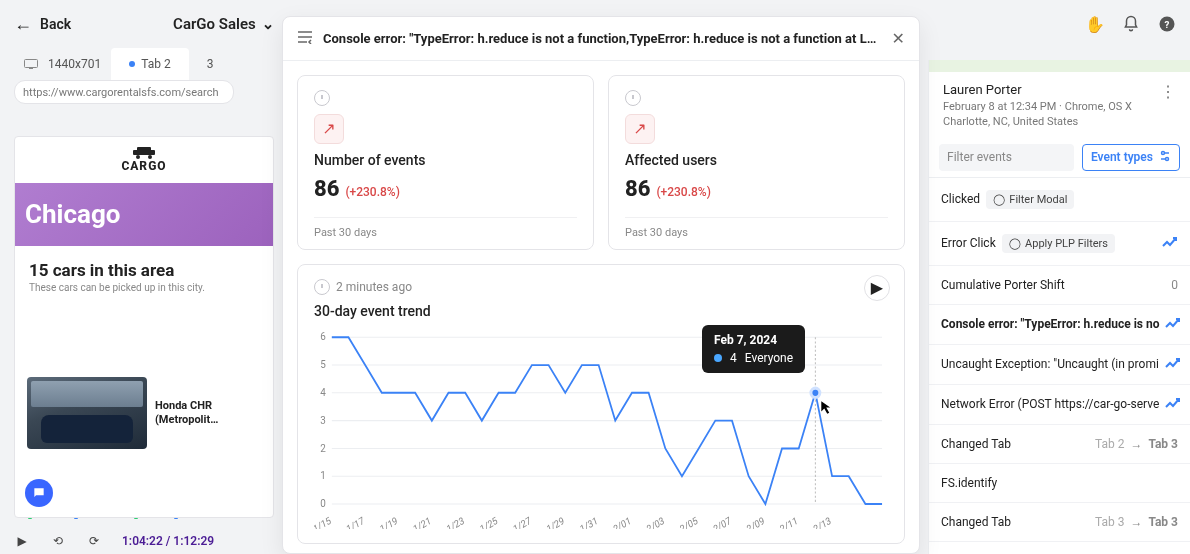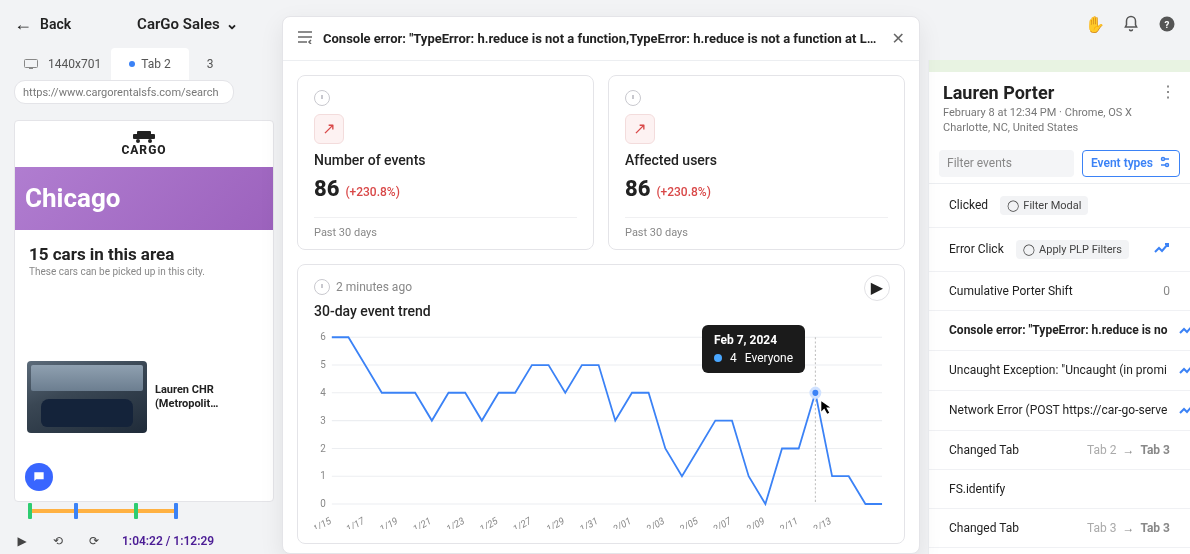--- a/index.html
+++ b/index.html
@@ -2,21 +2,21 @@
 <html><head>
 <meta charset="utf-8">
 <style>
   * { box-sizing: border-box; margin: 0; padding: 0; font-family: -apple-system, BlinkMacSystemFont, "Segoe UI", Roboto, sans-serif; }
   body { background: #f2f3f5; width: 1190px; height: 554px; overflow: hidden; position: relative; color: #222; }
 
   
   .topbar { height: 48px; display: flex; align-items: center; padding: 0 14px; gap: 12px; }
   .back-btn { display: flex; align-items: center; gap: 8px; font-size: 14px; font-weight: 600; cursor: pointer; }
   .back-btn .arrow { font-size: 18px; }
-  .app-title { display: flex; align-items: center; gap: 6px; font-size: 15px; font-weight: 600; margin-left: 54px; }
+  .app-title { display: flex; align-items: center; gap: 6px; font-size: 15px; font-weight: 600; margin-left: 90px; }
   .top-icons { margin-left: auto; display: flex; gap: 18px; }
   .top-icons .ico { width: 18px; height: 18px; display: flex; align-items: center; justify-content: center; color: #555; cursor: pointer; }
 
   
   .tabstrip { height: 32px; display: flex; align-items: center; padding: 0 14px; gap: 0; font-size: 12px; color: #555; }
   .tabstrip .dim { display: flex; align-items: center; gap: 10px; padding: 0 10px; }
   .tabstrip .tab { padding: 0 18px; height: 32px; display: flex; align-items: center; gap: 6px; cursor: pointer; position: relative; }
   .tabstrip .tab.active { background: #fff; border-radius: 4px 4px 0 0; }
   .dot { width: 6px; height: 6px; border-radius: 50%; background: #3b82f6; display: inline-block; }
 
@@ -48,21 +48,21 @@
   .chart-area svg { width: 100%; height: 100%; }
   .chart-area .grid line { stroke: #eceef1; stroke-width: 1; }
   .chart-area .series { fill: none; stroke: #3b82f6; stroke-width: 1.8; }
   .chart-area .ytick { font-size: 10px; fill: #888; }
   .chart-area .xtick { font-size: 9.5px; fill: #888; font-style: italic; }
   .tooltip { position: absolute; background: #1b1b1b; color: #fff; border-radius: 6px; padding: 8px 12px; font-size: 12px; white-space: nowrap; }
   .tooltip .row { display: flex; align-items: center; gap: 8px; margin-top: 4px; }
   .tooltip .dot2 { width: 8px; height: 8px; border-radius: 50%; background: #4aa7ff; }
 
   
-  .preview { position: absolute; left: 14px; top: 120px; width: 260px; background: #fff; border: 1px solid #e4e4e8; border-radius: 4px; overflow: hidden; z-index: 1; }
+  .preview { position: absolute; left: 14px; top: 136px; width: 260px; background: #fff; border: 1px solid #e4e4e8; border-radius: 4px; overflow: hidden; z-index: 1; }
   .preview .logo { height: 46px; display: flex; align-items: center; justify-content: center; }
   .preview .logo-mark { display: flex; flex-direction: column; align-items: center; font-weight: 800; font-size: 12px; letter-spacing: 1px; }
   .preview .banner { background: #a86ec6; background: linear-gradient(135deg,#b07dd0,#9c62bd); color: #fff; font-family: Georgia, serif; font-size: 26px; font-weight: 700; padding: 16px 10px; }
   .preview .cityinfo { padding: 14px; }
   .preview .cityinfo h3 { font-size: 17px; font-weight: 700; }
   .preview .cityinfo .sub { font-size: 10px; color: #888; margin-top: 2px; }
   .car-card { margin: 70px 12px 12px 12px; display: flex; gap: 8px; align-items: center; }
   .car-img { width: 120px; height: 72px; border-radius: 4px; background: linear-gradient(160deg,#5c6b7a 0%,#3a4754 40%,#1f2b39 100%); position: relative; overflow: hidden; }
   .car-img::before { content: ""; position: absolute; top: 4px; left: 4px; right: 4px; height: 26px; background: linear-gradient(#8fa0b0,#6c7e90); border-radius: 2px; }
   .car-img::after { content: ""; position: absolute; bottom: 6px; left: 14px; right: 14px; height: 28px; background: #14233a; border-radius: 8px 8px 6px 6px; }
@@ -75,28 +75,28 @@
   .seg-mark { position: absolute; top: -3px; width: 4px; height: 16px; background: #2ecc71; border-radius: 1px; }
   
   .player { position: absolute; left: 14px; bottom: 6px; display: flex; align-items: center; gap: 20px; font-size: 12px; }
   .player .btn { cursor: pointer; color: #444; width: 16px; text-align: center; }
   .player .time { color: #4c1d95; font-weight: 600; }
 
   
   .rightpanel { position: absolute; right: 0; top: 60px; bottom: 0; width: 262px; background: #fff; border-left: 1px solid #eceef1; display: flex; flex-direction: column; font-size: 12px; }
   .maphint { height: 12px; background: #e8f3e2; }
   .user-row { padding: 10px 14px 8px 14px; display: flex; align-items: flex-start; }
-  .user-row .name { font-weight: 700; font-size: 18px; }
+  .user-row .name { font-weight: 400; font-size: 13px; }
   .user-row .meta { color: #777; font-size: 11px; margin-top: 2px; line-height: 1.4; }
   .user-row .kebab { margin-left: auto; font-size: 16px; color: #777; cursor: pointer; }
   .filter-row { display: flex; padding: 6px 10px; gap: 8px; border-bottom: 1px solid #eceef1; }
   .filter-input { flex: 1; background: #f4f5f7; border-radius: 4px; padding: 6px 8px; color: #888; }
   .event-types { border: 1px solid #3b82f6; color: #3b82f6; border-radius: 4px; padding: 5px 8px; display: flex; align-items: center; gap: 6px; font-weight: 600; cursor: pointer; }
   .events { flex: 1; overflow: hidden; }
-  .ev { padding: 12px 20px; border-bottom: 1px solid #f0f1f4; display: flex; align-items: center; gap: 12px; }
+  .ev { padding: 12px 12px; border-bottom: 1px solid #f0f1f4; display: flex; align-items: center; gap: 6px; }
   .ev .label { flex: 0 0 auto; }
   .ev .chip { background: #f2f3f5; border-radius: 4px; padding: 3px 7px; font-size: 11px; color: #444; display: inline-flex; align-items: center; gap: 4px; }
   .ev .rt { margin-left: auto; color: #888; display: flex; align-items: center; gap: 6px; }
   .trend-ico { color: #3b82f6; }
   .ev.sel { font-weight: 700; }
 </style>
 </head>
 <body>
 
 <div class="topbar">
@@ -160,21 +160,21 @@
   <div class="banner">
     <span>Chicago</span>
   </div>
   <div class="cityinfo">
     <h3>15 cars in this area</h3>
     <div class="sub">These cars can be picked up in this city.</div>
   </div>
   <div class="car-card">
     <div class="car-img"></div>
     <div class="car-txt">
-      <div>Lauren CHR</div>
+      <div>Honda CHR</div>
       <div>(Metropolit…</div>
     </div>
   </div>
   <div class="chat-bubble">
     <svg width="14" height="14" viewBox="0 0 24 24" fill="#fff">
         <path d="M4 4h16v12H7l-3 3z"></path>
       </svg>
   </div>
 </div>
 

